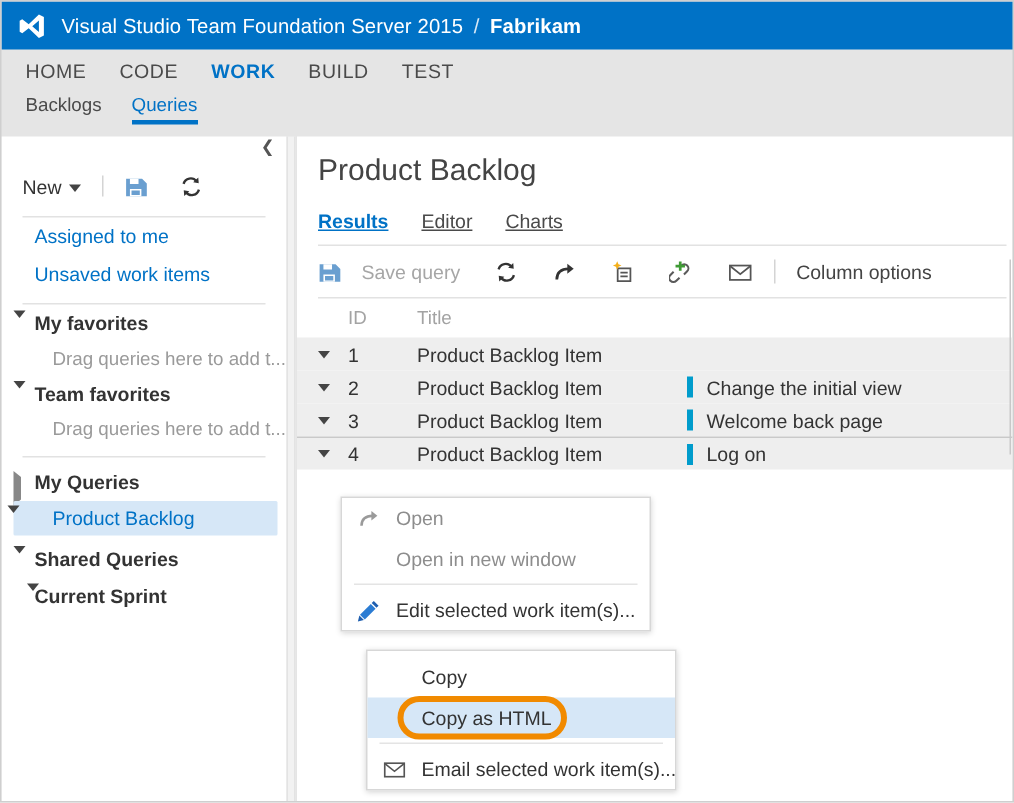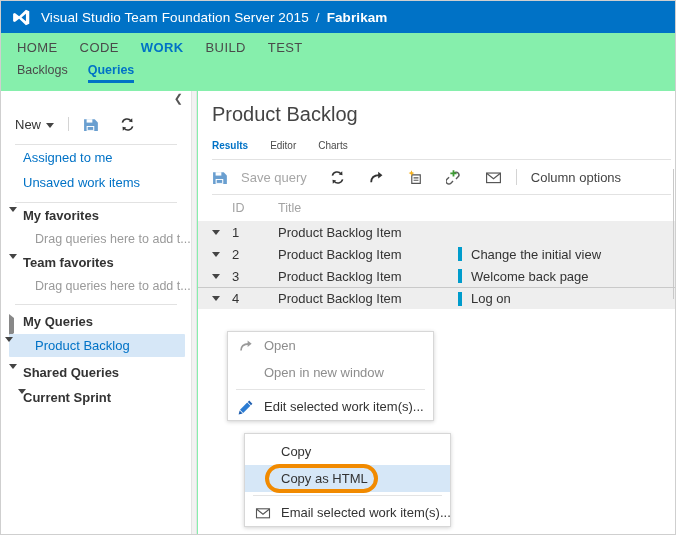--- a/index.html
+++ b/index.html
@@ -7,21 +7,21 @@
     width:676px;height:535px;overflow:hidden;
     background:#ffffff;
     font-family:"Liberation Sans","DejaVu Sans",sans-serif;
     font-size:13px;color:#333;
     -webkit-font-smoothing:antialiased;
   }
   #app{
     position:relative;width:676px;height:535px;
     box-sizing:border-box;
     border:1px solid #cfcfcf;
-    background:#86efac;
+    background:#e5e5e5;
     overflow:hidden;
   }
 
   
   .titlebar{
     position:absolute;left:0;top:0;width:676px;height:32px;
     background:#0072c6;color:#fff;
     display:flex;align-items:center;
     box-sizing:border-box;padding-left:11px;
   }
@@ -43,21 +43,21 @@
 
   
   .nav2{
     position:absolute;left:0;top:62px;width:676px;height:26px;
     display:flex;align-items:flex-start;padding-left:16px;box-sizing:border-box;
   }
   .nav2 .item{
     font-size:12.5px;color:#4a4a4a;margin-right:20px;cursor:pointer;
     position:relative;padding-bottom:6px;white-space:nowrap;
   }
-  .nav2 .item.active{color:#0072c6;font-weight:bold;}
+  .nav2 .item.active{color:#0072c6;font-weight:normal;}
   .nav2 .item.active:after{
     content:"";position:absolute;left:0;right:0;bottom:0;height:3px;background:#0072c6;
   }
 
   
   .leftpanel{
     position:absolute;left:0;top:90px;width:190px;bottom:0;
     background:#fff;box-sizing:border-box;
   }
   .collapse-row{height:18px;position:relative;}
@@ -116,22 +116,22 @@
   .content{
     position:absolute;left:197px;top:90px;right:0;bottom:0;background:#fff;
   }
   .page-title{
     font-size:20px;color:#444;font-weight:normal;padding:12px 0 0 14px;
   }
   .tabs{
     display:flex;align-items:flex-start;padding:14px 0 0 14px;
   }
   .tabs .t{
-    font-size:10px;color:#4a4a4a;margin-right:22px;cursor:pointer;
-    position:relative;padding-bottom:8px;white-space:nowrap;
+    font-size:13px;color:#4a4a4a;margin-right:22px;cursor:pointer;
+    position:relative;padding-bottom:8px;white-space:nowrap;text-decoration:underline;
   }
   .tabs .t.active{color:#0072c6;font-weight:bold;}
   .tabs-rule{height:1px;background:#e2e2e2;margin:0 4px 0 14px;}
 
   .qtoolbar{
     height:34px;display:flex;align-items:center;padding-left:14px;box-sizing:border-box;
   }
   .qt-icon{width:17px;height:17px;flex:0 0 auto;cursor:pointer;}
   .savequery{font-size:13px;color:#a6a6a6;margin-left:12px;white-space:nowrap;cursor:default;}
   .qt-gap{width:22px;}

